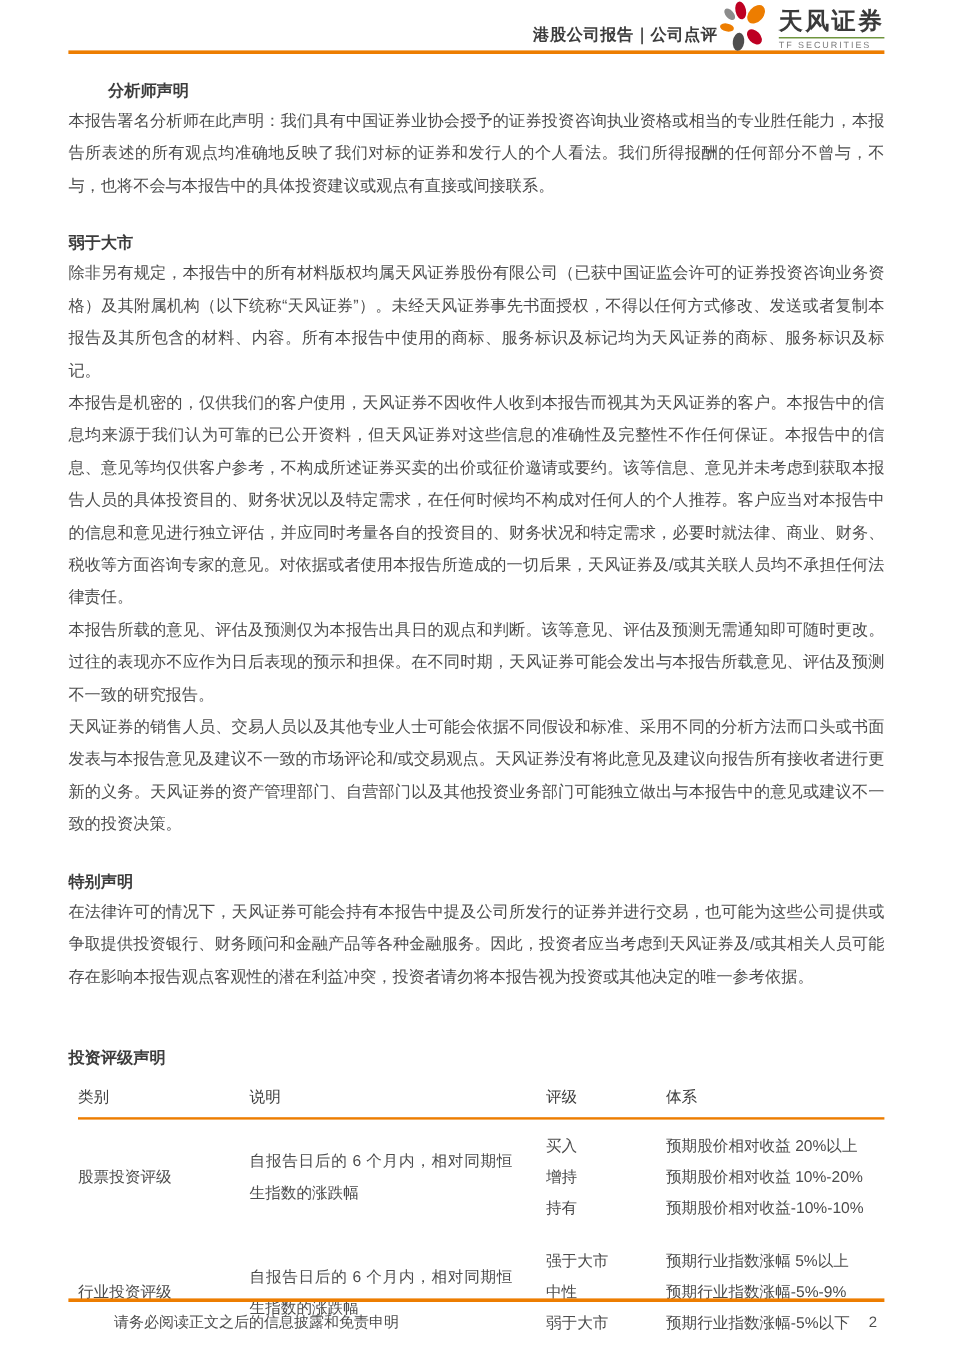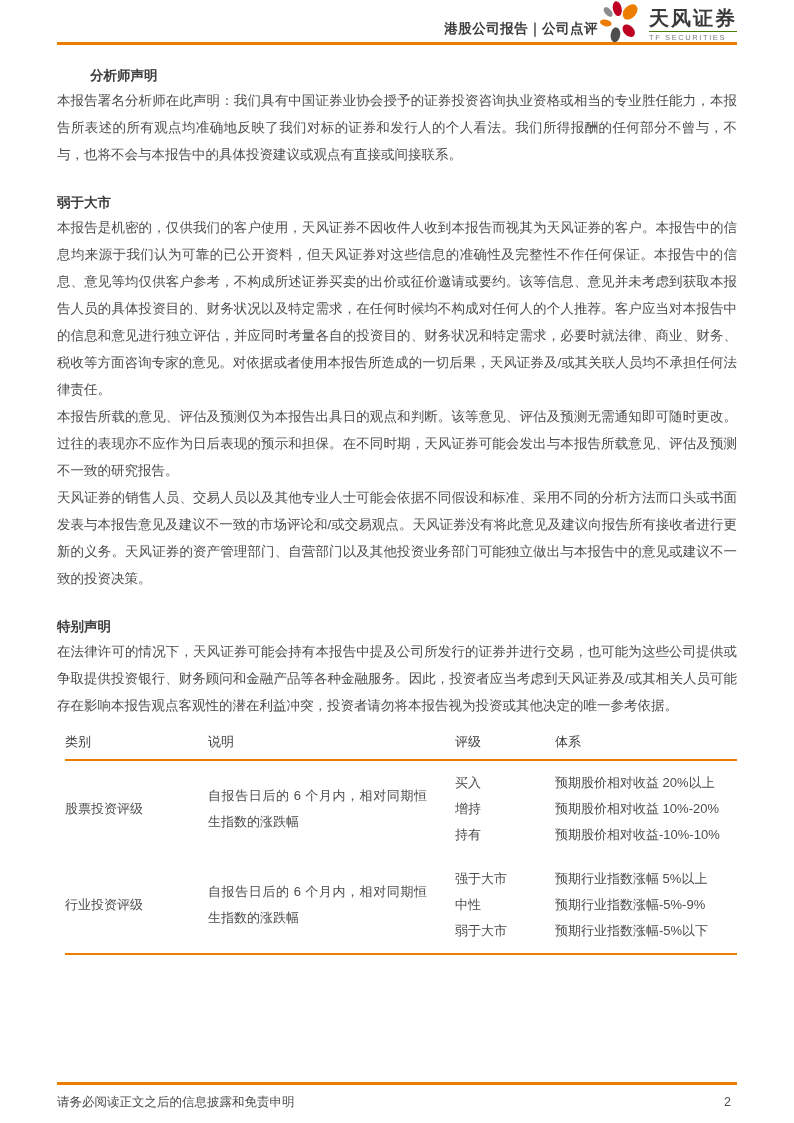--- a/index.html
+++ b/index.html
@@ -41,21 +41,21 @@
   .rt-category{align-self:center;}
   .rt-desc{align-self:center;line-height:26px;padding-right:28px;text-align:justify;}
   .rt-rows{display:flex;flex-direction:column;justify-content:space-between;}
   .rt-row{display:grid;grid-template-columns:100px 1fr;line-height:26px;}
   .rt-rating{white-space:nowrap;}
   .rt-system{white-space:nowrap;}
   
   .footer{position:absolute;left:57px;right:57px;top:1082px;}
   .footer-rule{height:3px;background:var(--accent);}
   .footer-row{display:flex;justify-content:space-between;align-items:baseline;padding-top:9px;font-size:12.5px;color:var(--body-text);}
-  .footer-disclaimer{}
+  .footer-disclaimer{margin-left:38px;}
   .footer-page{margin-right:6px;}
 </style>
 </head>
 <body>
 
 <div class="page">
 
   <div class="header">
     <div class="report-type">港股公司报告｜公司点评</div>
     <div class="logo">
@@ -79,30 +79,32 @@
 
   <div class="content">
 
     <h2 class="section-heading mt-first">分析师声明</h2>
     <div class="para-block">
       <p class="body-text">本报告署名分析师在此声明：我们具有中国证券业协会授予的证券投资咨询执业资格或相当的专业胜任能力，本报告所表述的所有观点均准确地反映了我们对标的证券和发行人的个人看法。我们所得报酬的任何部分不曾与，不与，也将不会与本报告中的具体投资建议或观点有直接或间接联系。</p>
     </div>
 
     <h2 class="section-heading mt-section">弱于大市</h2>
     <div class="para-block">
+      <p class="body-text">除非另有规定，本报告中的所有材料版权均属天风证券股份有限公司（已获中国证监会许可的证券投资咨询业务资格）及其附属机构（以下统称“天风证券”）。未经天风证券事先书面授权，不得以任何方式修改、发送或者复制本报告及其所包含的材料、内容。所有本报告中使用的商标、服务标识及标记均为天风证券的商标、服务标识及标记。</p>
       <p class="body-text">本报告是机密的，仅供我们的客户使用，天风证券不因收件人收到本报告而视其为天风证券的客户。本报告中的信息均来源于我们认为可靠的已公开资料，但天风证券对这些信息的准确性及完整性不作任何保证。本报告中的信息、意见等均仅供客户参考，不构成所述证券买卖的出价或征价邀请或要约。该等信息、意见并未考虑到获取本报告人员的具体投资目的、财务状况以及特定需求，在任何时候均不构成对任何人的个人推荐。客户应当对本报告中的信息和意见进行独立评估，并应同时考量各自的投资目的、财务状况和特定需求，必要时就法律、商业、财务、税收等方面咨询专家的意见。对依据或者使用本报告所造成的一切后果，天风证券及/或其关联人员均不承担任何法律责任。</p>
       <p class="body-text">本报告所载的意见、评估及预测仅为本报告出具日的观点和判断。该等意见、评估及预测无需通知即可随时更改。过往的表现亦不应作为日后表现的预示和担保。在不同时期，天风证券可能会发出与本报告所载意见、评估及预测不一致的研究报告。</p>
       <p class="body-text">天风证券的销售人员、交易人员以及其他专业人士可能会依据不同假设和标准、采用不同的分析方法而口头或书面发表与本报告意见及建议不一致的市场评论和/或交易观点。天风证券没有将此意见及建议向报告所有接收者进行更新的义务。天风证券的资产管理部门、自营部门以及其他投资业务部门可能独立做出与本报告中的意见或建议不一致的投资决策。</p>
     </div>
 
     <h2 class="section-heading mt-section">特别声明</h2>
     <div class="para-block">
       <p class="body-text">在法律许可的情况下，天风证券可能会持有本报告中提及公司所发行的证券并进行交易，也可能为这些公司提供或争取提供投资银行、财务顾问和金融产品等各种金融服务。因此，投资者应当考虑到天风证券及/或其相关人员可能存在影响本报告观点客观性的潜在利益冲突，投资者请勿将本报告视为投资或其他决定的唯一参考依据。</p>
     </div>
 
+    <h2 class="section-heading mt-big">投资评级声明</h2>
     <div class="rating-table">
       <div class="rt-header">
         <div>类别</div>
         <div>说明</div>
         <div>评级</div>
         <div>体系</div>
       </div>
       <div class="rt-body">
 
         <div class="rt-group">

